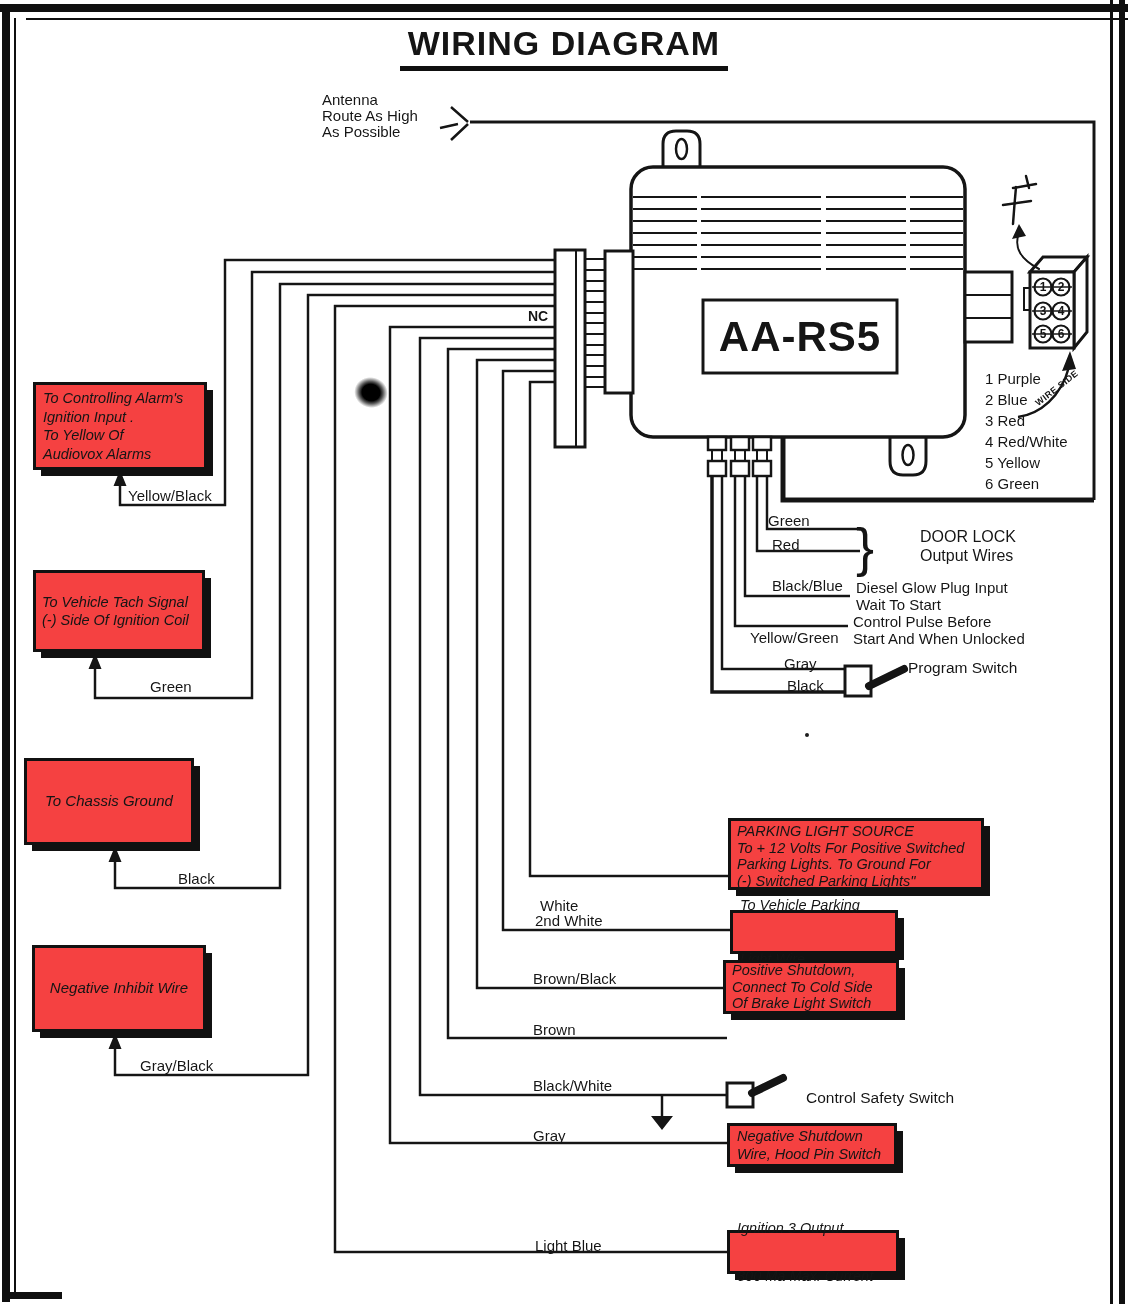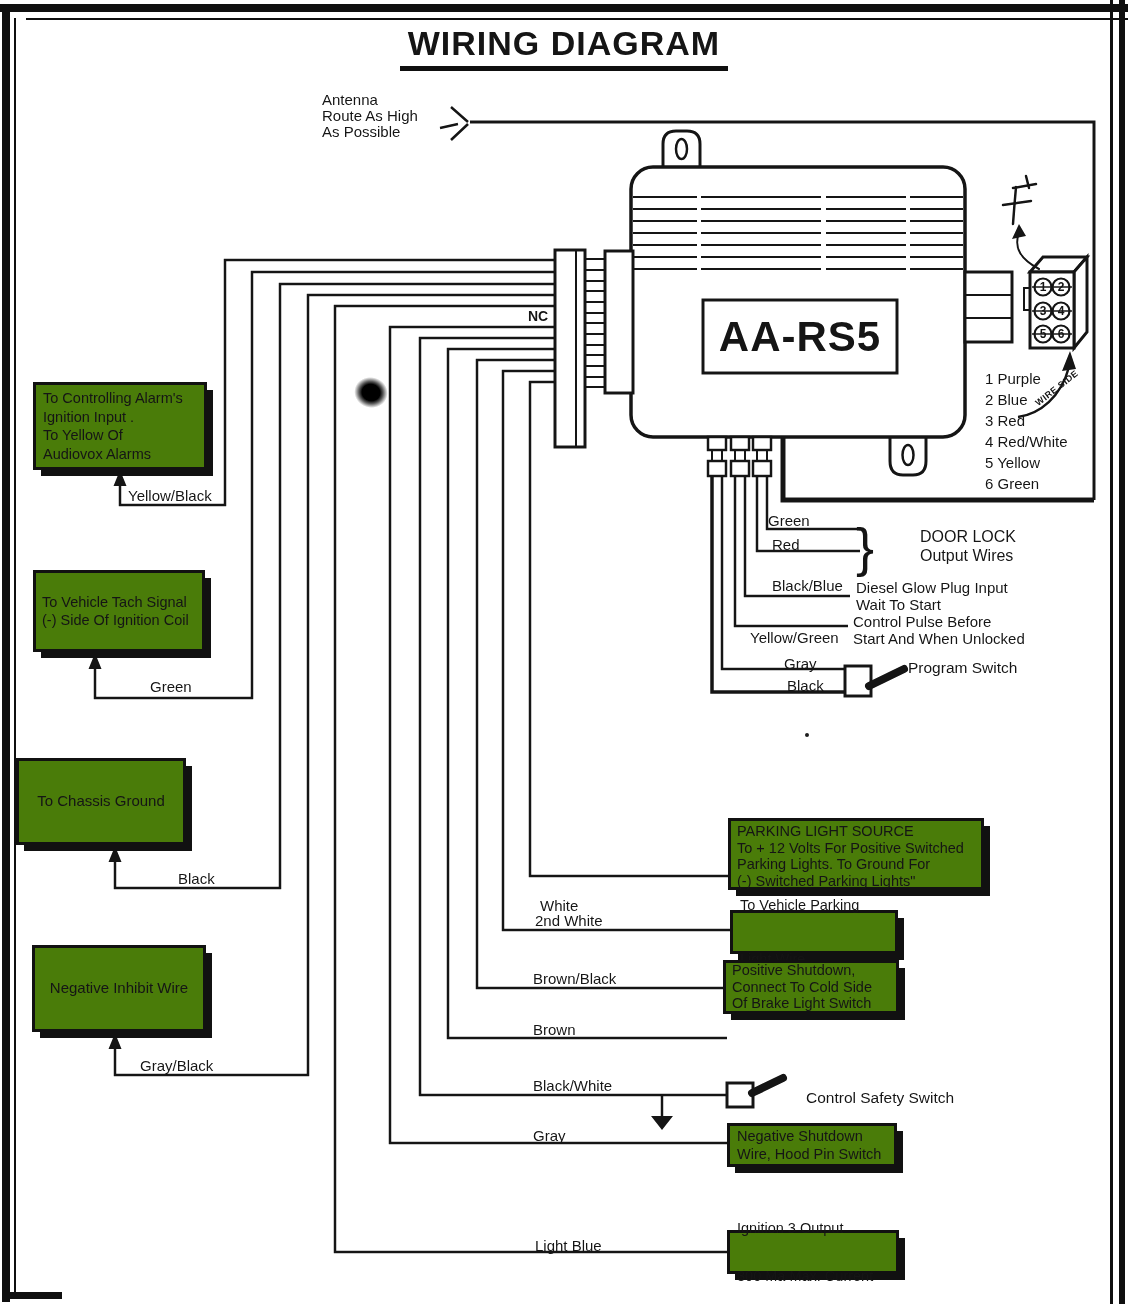--- a/index.html
+++ b/index.html
@@ -1,22 +1,22 @@
 <!DOCTYPE html>
 <html><head>
 <meta charset="utf-8">
 <style>
   html,body{margin:0;padding:0;background:#fff;}
   #page{position:relative;width:1128px;height:1304px;background:#fff;overflow:hidden;
         font-family:"Liberation Sans",sans-serif;color:#1a1a1a;filter:blur(0.3px) contrast(1.05);}
   .abs{position:absolute;}
   .ink{background:#141414;}
   .lbl{position:absolute;font-size:15px;white-space:nowrap;color:#1a1a1a;line-height:17px;}
-  .box{position:absolute;border:3px solid #161616;background:#4d7c0f;box-shadow:7px 7px 0 -1px #161616;
-       display:flex;flex-direction:column;box-sizing:border-box;}
+  .box{position:absolute;border:3px solid #161616;background:#ef4444;box-shadow:7px 7px 0 -1px #161616;
+       display:flex;flex-direction:column;box-sizing:border-box;font-style:italic;}
   .box .bline{white-space:nowrap;font-size:14.5px;line-height:18.5px;}
   .vcenter{justify-content:center;}
   #title-wrap{position:absolute;left:0;top:24px;width:1128px;text-align:center;}
   #title-wrap span{display:inline-block;font-size:34px;font-weight:bold;letter-spacing:1px;
        border-bottom:5px solid #141414;padding:0 8px 3px 8px;}
   svg{position:absolute;left:0;top:0;}
   svg text{font-family:"Liberation Sans",sans-serif;}
   .blob{position:absolute;left:354px;top:377px;width:34px;height:31px;border-radius:50%;
         background:radial-gradient(closest-side,#000 52%,rgba(10,10,10,.65) 72%,rgba(20,20,20,0) 100%);
         transform:rotate(14deg);}
@@ -218,21 +218,21 @@
     <div class="bline">Audiovox Alarms</div>
   </div>
   <div class="lbl" style="left:128px;top:487px;">Yellow/Black</div>
 
   <div class="box vcenter" style="left:33px;top:570px;width:172px;height:82px;padding:4px 6px;">
     <div class="bline">To Vehicle Tach Signal</div>
     <div class="bline">(-) Side Of Ignition Coil</div>
   </div>
   <div class="lbl" style="left:150px;top:678px;">Green</div>
 
-  <div class="box vcenter" style="left:16px;top:758px;width:170px;height:87px;padding:4px 4px;align-items:center;">
+  <div class="box vcenter" style="left:24px;top:758px;width:170px;height:87px;padding:4px 4px;align-items:center;">
     <div class="bline" style="font-size:15px;">To Chassis Ground</div>
   </div>
   <div class="lbl" style="left:178px;top:870px;">Black</div>
 
   <div class="box vcenter" style="left:32px;top:945px;width:174px;height:87px;padding:4px 6px;align-items:center;">
     <div class="bline" style="font-size:15px;">Negative Inhibit Wire</div>
   </div>
   <div class="lbl" style="left:140px;top:1057px;">Gray/Black</div>
 
   <div class="lbl" style="left:768px;top:512px;">Green</div>

